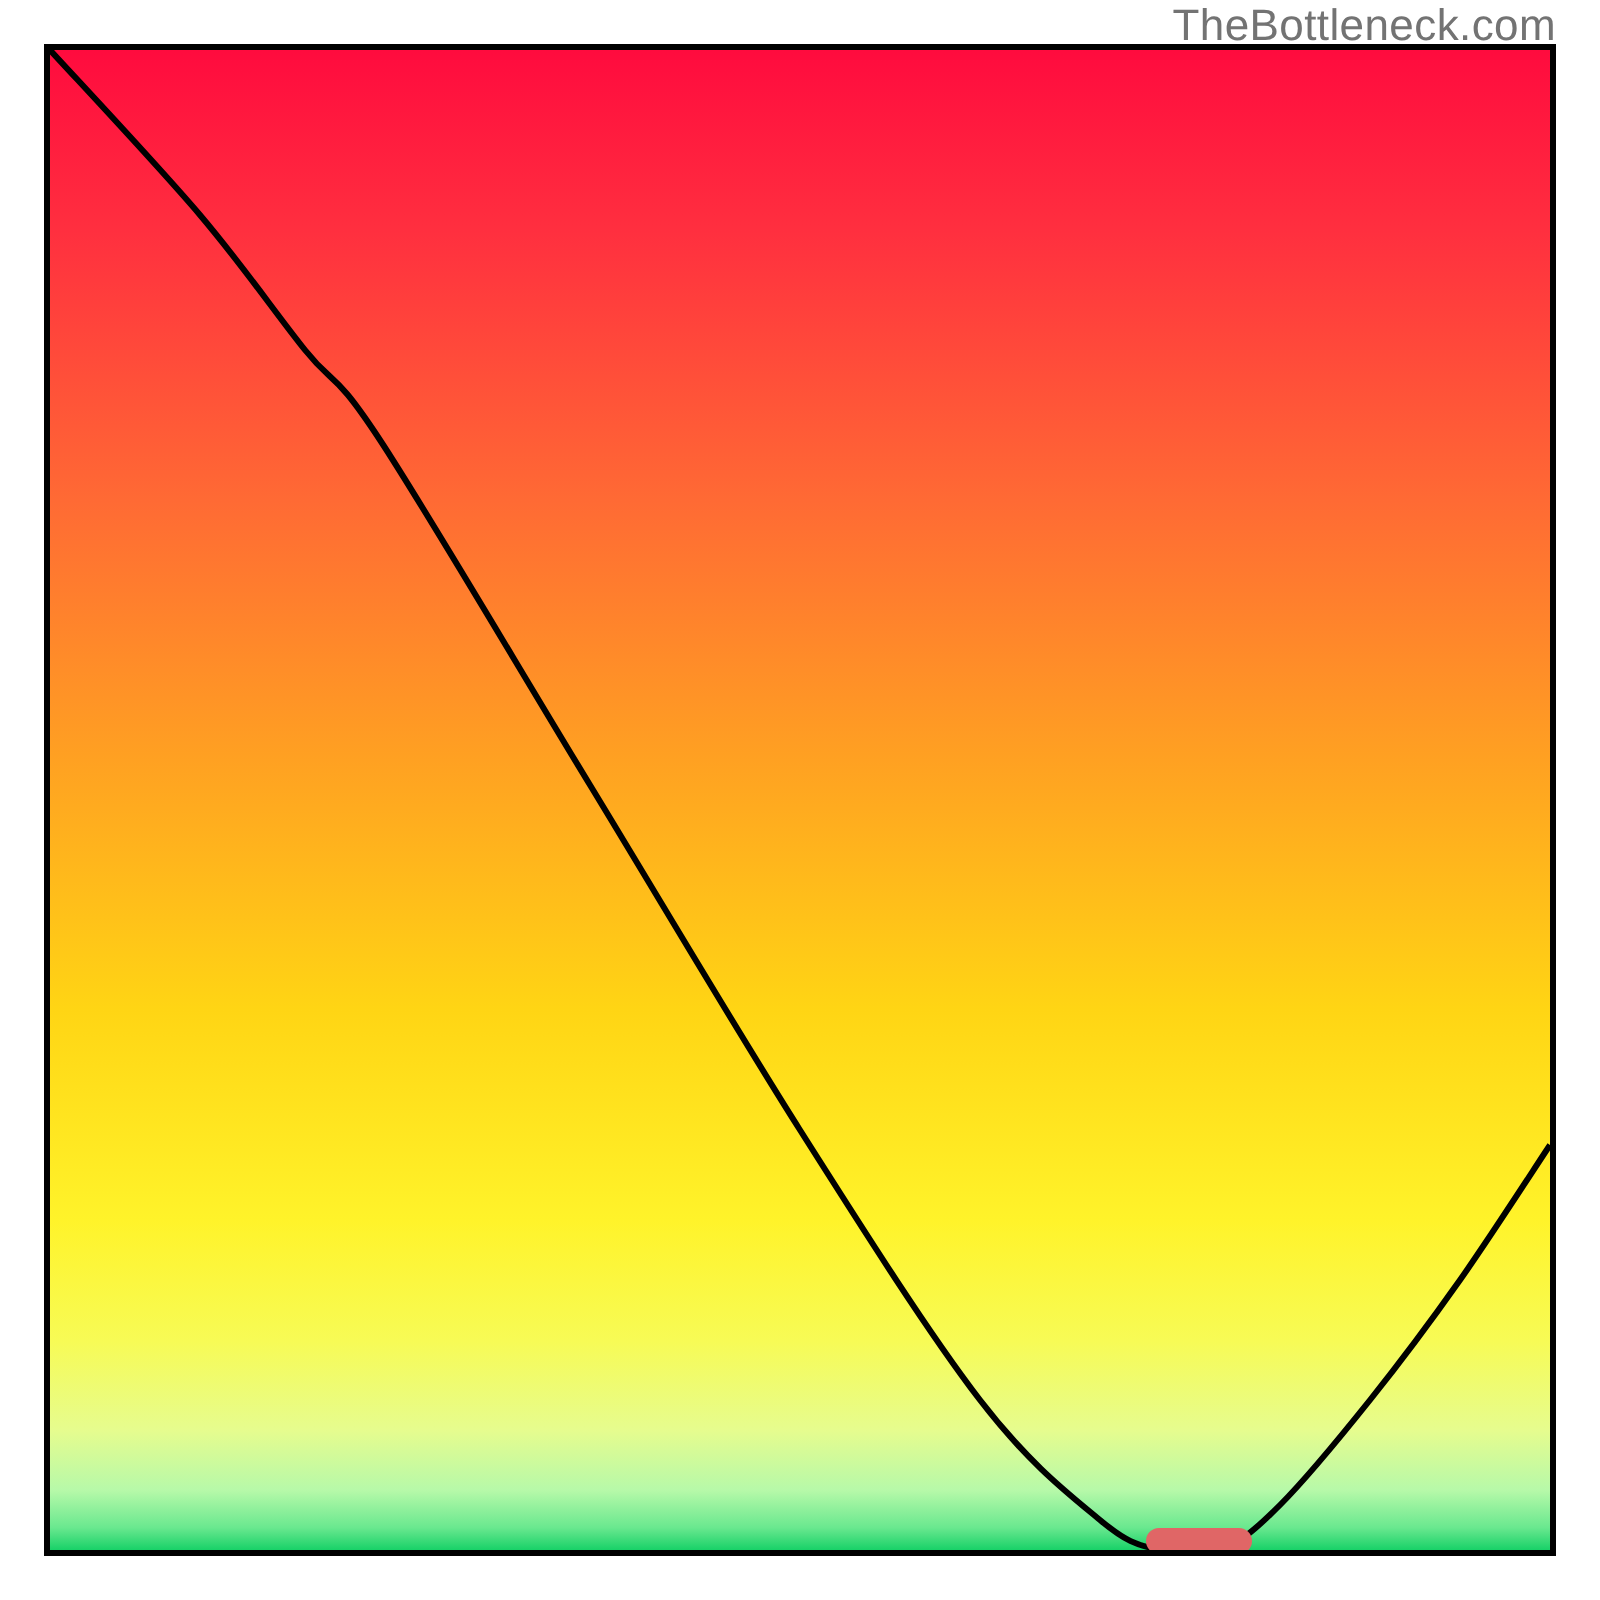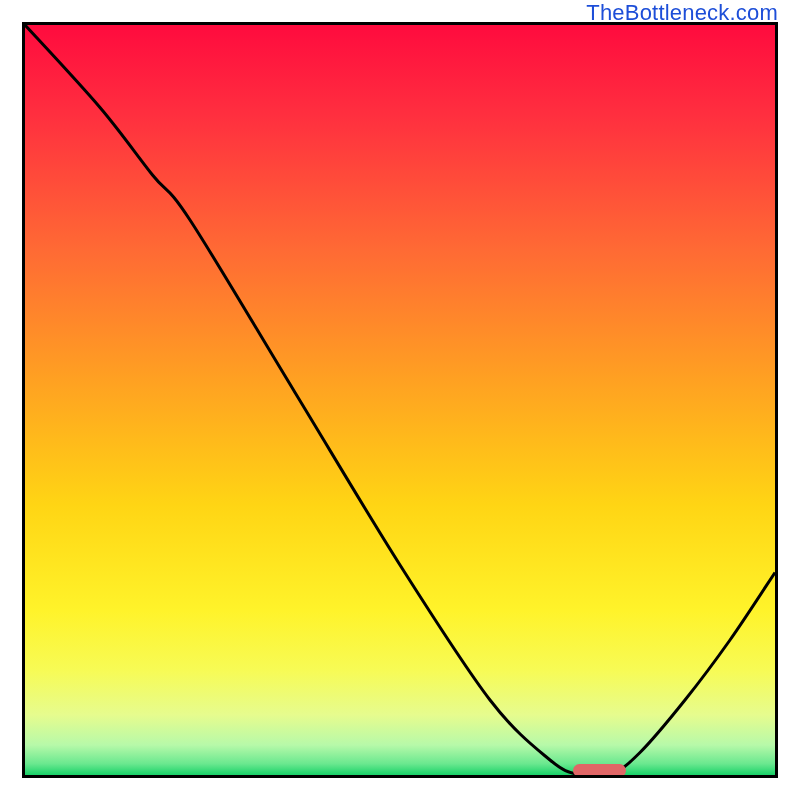--- a/index.html
+++ b/index.html
@@ -37,21 +37,21 @@
   .marker {
     position: absolute;
     border-radius: 9999px;
   }
   .watermark {
     position: absolute;
     top: 0;
     right: 22px;
     font-size: 22px;
     font-weight: 500;
-    color: #1d4ed8;
+    color: #737373;
     letter-spacing: 0.2px;
   }
 </style>
 </head>
 <body>
 
 <div class="frame">
   <div class="watermark">TheBottleneck.com</div>
 
   <div class="plot-area">

